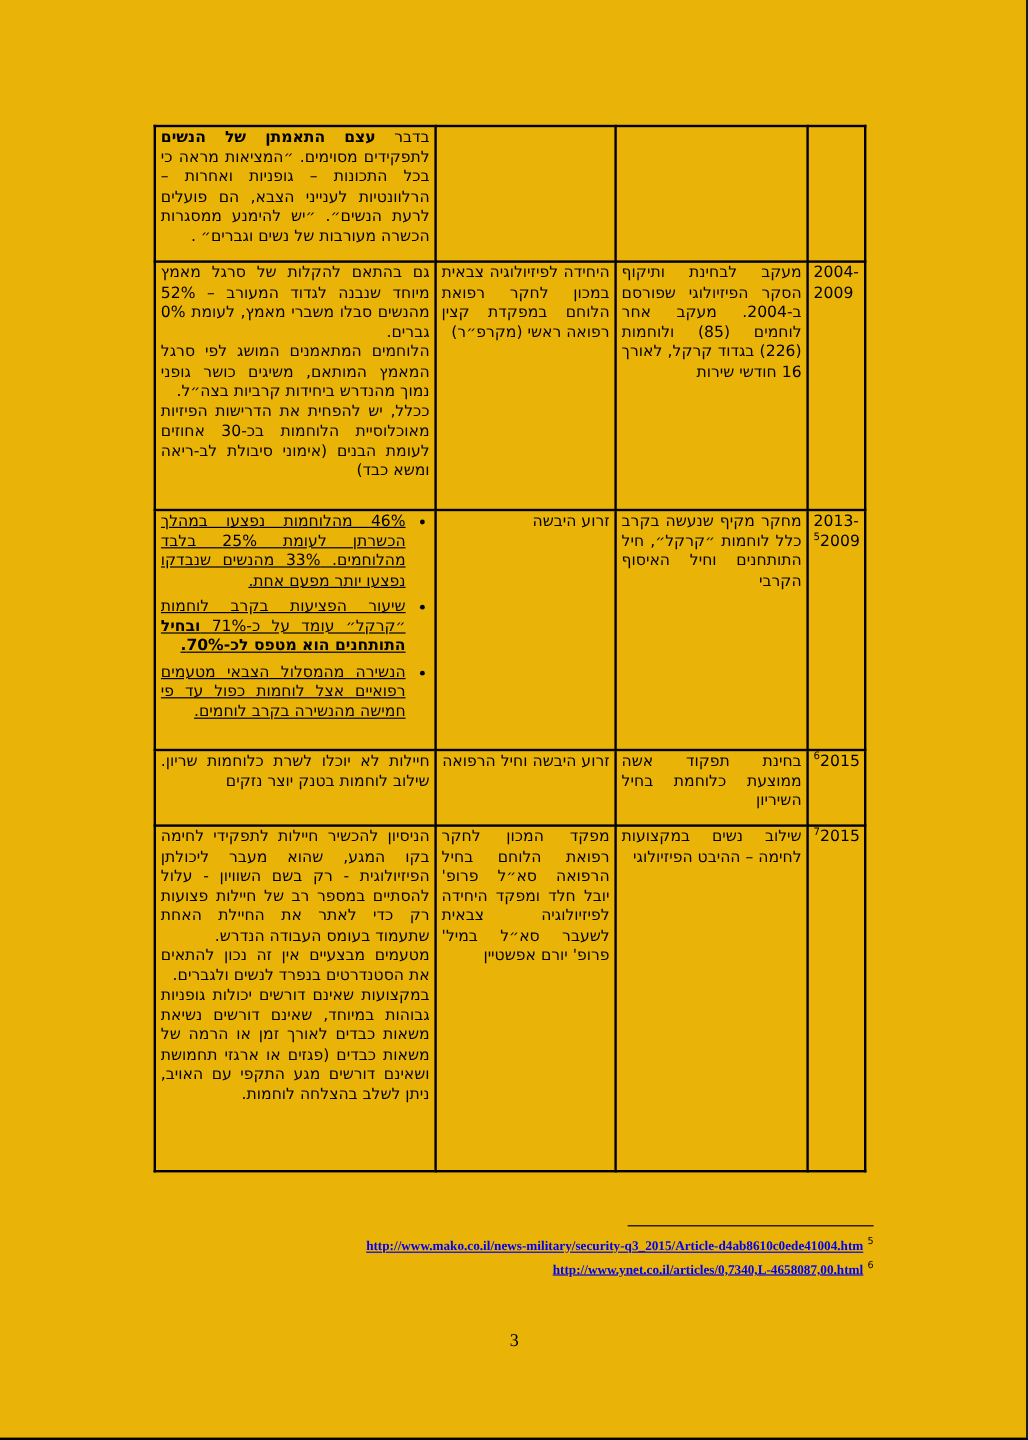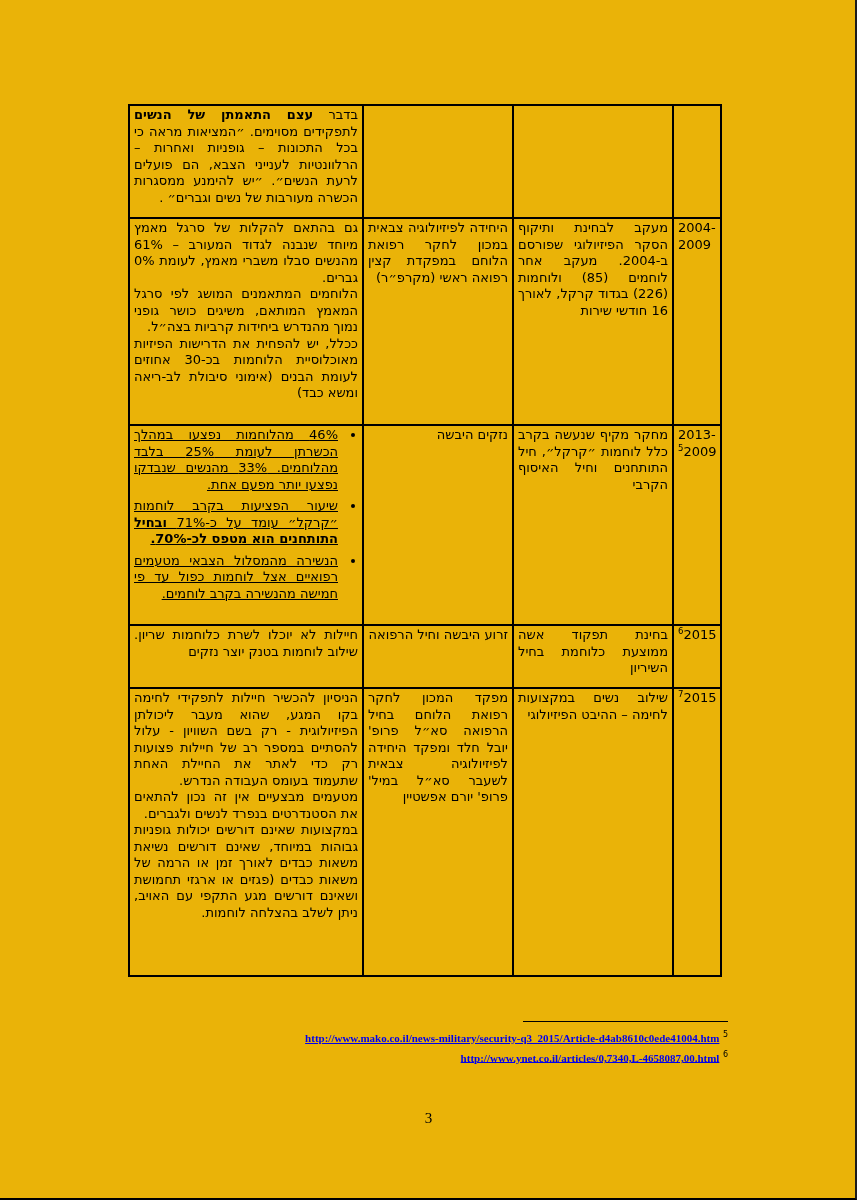--- a/index.html
+++ b/index.html
@@ -109,40 +109,40 @@
               <p>מעקב לבחינת ותיקוף הסקר הפיזיולוגי שפורסם ב-2004. מעקב אחר לוחמים (85) ולוחמות (226) בגדוד קרקל, לאורך 16 חודשי שירות</p>
             </div>
       </td>
       <td>
         <div class="cw cw-r1">
               <p>היחידה לפיזיולוגיה צבאית במכון לחקר רפואת הלוחם במפקדת קצין רפואה ראשי (מקרפ״ר)</p>
             </div>
       </td>
       <td>
         <div class="cw cw-r1">
-          <p>גם בהתאם להקלות של סרגל מאמץ מיוחד שנבנה לגדוד המעורב – 61% מהנשים סבלו משברי מאמץ, לעומת 0% גברים.</p>
+          <p>גם בהתאם להקלות של סרגל מאמץ מיוחד שנבנה לגדוד המעורב – 52% מהנשים סבלו משברי מאמץ, לעומת 0% גברים.</p>
           <p>הלוחמים המתאמנים המושג לפי סרגל המאמץ המותאם, משיגים כושר גופני נמוך מהנדרש ביחידות קרביות בצה״ל.</p>
           <p>ככלל, יש להפחית את הדרישות הפיזיות מאוכלוסיית הלוחמות בכ-30 אחוזים לעומת הבנים (אימוני סיבולת לב-ריאה ומשא כבד)</p>
         </div>
       </td>
     </tr>
 
     <tr class="r2">
       <td class="year-cell">
         <span>2013-</span><br>
         <span><sup>5</sup><span>2009</span></span>
       </td>
       <td>
         <div class="cw cw-r2">
               <p>מחקר מקיף שנעשה בקרב כלל לוחמות ״קרקל״, חיל התותחנים וחיל האיסוף הקרבי</p>
             </div>
       </td>
       <td>
         <div class="cw cw-r2">
-              <p>נזקים היבשה</p>
+              <p>זרוע היבשה</p>
             </div>
       </td>
       <td>
         <div class="cw cw-r2">
           <ul>
             <li><span>46% מהלוחמות נפצעו במהלך הכשרתן לעומת 25% בלבד מהלוחמים. 33% מהנשים שנבדקו נפצעו יותר מפעם אחת.</span></li>
             <li><span>שיעור הפציעות בקרב לוחמות ״קרקל״ עומד על כ-71% </span><b>ובחיל התותחנים הוא מטפס לכ-70%.</b></li>
             <li><span>הנשירה מהמסלול הצבאי מטעמים רפואיים אצל לוחמות כפול עד פי חמישה מהנשירה בקרב לוחמים.</span></li>
           </ul>
         </div>

